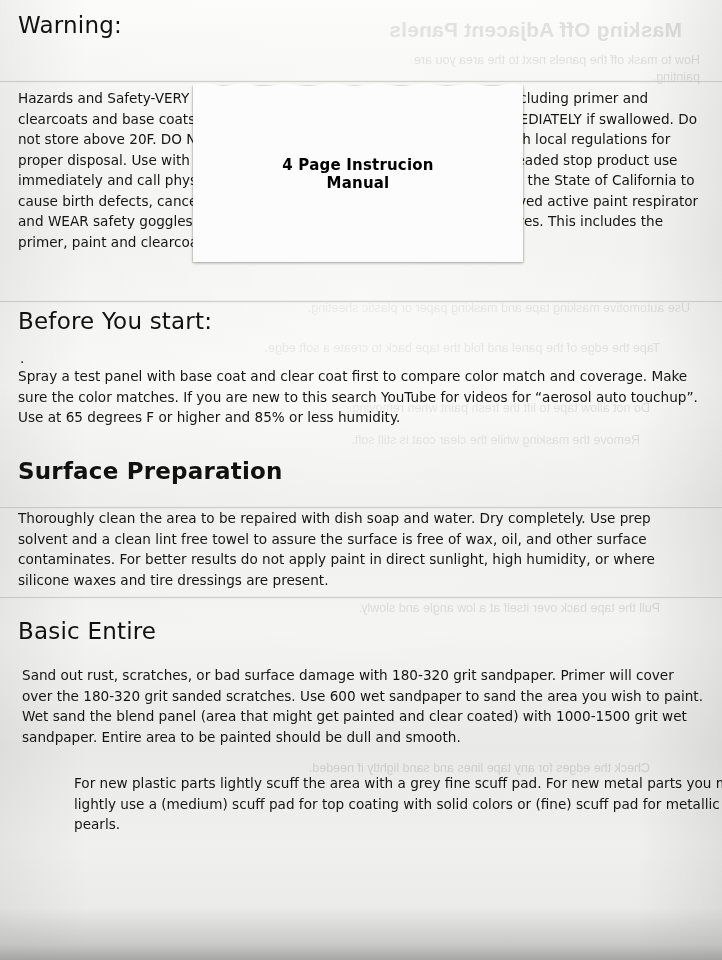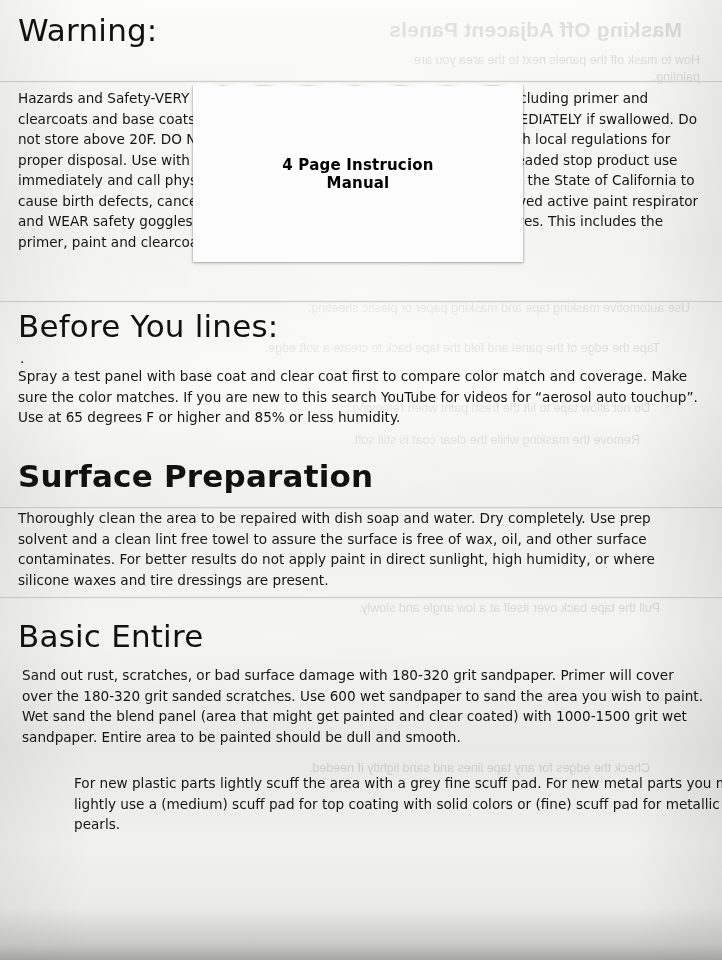--- a/index.html
+++ b/index.html
@@ -63,21 +63,21 @@
   .content {
     position: relative;
     z-index: 3;
     padding: 0;
   }
 
   h1.section {
     margin: 0;
     font-family: "DejaVu Sans", sans-serif;
     font-weight: 400;
-    font-size: 31px;
+    font-size: 23px;
     letter-spacing: 0.2px;
     color: #111;
   }
   p.body {
     margin: 0;
     font-family: "DejaVu Sans", sans-serif;
     font-size: 13.6px;
     line-height: 20.5px;
     color: #151515;
   }
@@ -145,21 +145,21 @@
   <div class="crease" style="top:80px;"></div>
   <div class="crease" style="top:300px;"></div>
   <div class="crease" style="top:506px;"></div>
   <div class="crease" style="top:596px;"></div>
 
   <div class="content">
 
     <h1 class="section abs" style="left:18px; top:12px;">Warning:</h1>
     <p class="body abs" style="left:18px; top:88px; width:686px;">Hazards and Safety-VERY IMPORTANT. Read all labels on touch-up paint including primer and clearcoats and base coats. Keep away from children. Call a physician IMMEDIATELY if swallowed. Do not store above 20F. DO NOT STORE IN CAR and avoid freezing. Check with local regulations for proper disposal. Use with adequate ventilation. If you feel dizzy or light headed stop product use immediately and call physician. This product contains chemicals known to the State of California to cause birth defects, cancer and other reproductive harm. WEAR an approved active paint respirator and WEAR safety goggles when spraying paint to protect your skin and eyes. This includes the primer, paint and clearcoat.</p>
 
-    <h1 class="section abs" style="left:18px; top:308px;">Before You lines:</h1>
+    <h1 class="section abs" style="left:18px; top:308px;">Before You start:</h1>
     <p class="body abs" style="left:20px; top:348px; width:680px;">.</p>
     <p class="body abs" style="left:18px; top:366px; width:686px;">Spray a test panel with base coat and clear coat first to compare color match and coverage. Make sure the color matches.  If you are new to this search YouTube for videos for “aerosol auto touchup”.  Use at 65 degrees F or higher and 85% or less humidity.</p>
 
     <h1 class="section abs" style="left:18px; top:458px;font-weight:bold;">Surface Preparation</h1>
     <p class="body abs" style="left:18px; top:508px; width:686px;">Thoroughly clean the area to be repaired with dish soap and water.  Dry completely. Use prep solvent and a clean lint free towel to assure the surface is free of wax, oil, and other surface contaminates. For better results do not apply paint in direct sunlight, high humidity, or where silicone waxes and tire dressings are present.</p>
 
     <h1 class="section abs" style="left:18px; top:618px;">Basic Entire</h1>
     <p class="body abs" style="left:22px; top:665px; width:682px;">Sand out rust, scratches, or bad surface damage with 180-320 grit sandpaper. Primer will cover over the 180-320 grit sanded scratches. Use 600 wet sandpaper to sand the area you wish to paint. Wet sand the blend panel (area that might get painted and clear coated) with 1000-1500 grit wet sandpaper. Entire area to be painted should be dull and smooth.</p>
     <p class="body abs" style="left:26px; top:773px; width:676px;margin-left:48px;">For new plastic parts lightly scuff the area with a grey fine scuff pad. For new metal parts you may lightly use a (medium) scuff pad for top coating with solid colors or (fine) scuff pad for metallic and pearls.</p>
   </div>

